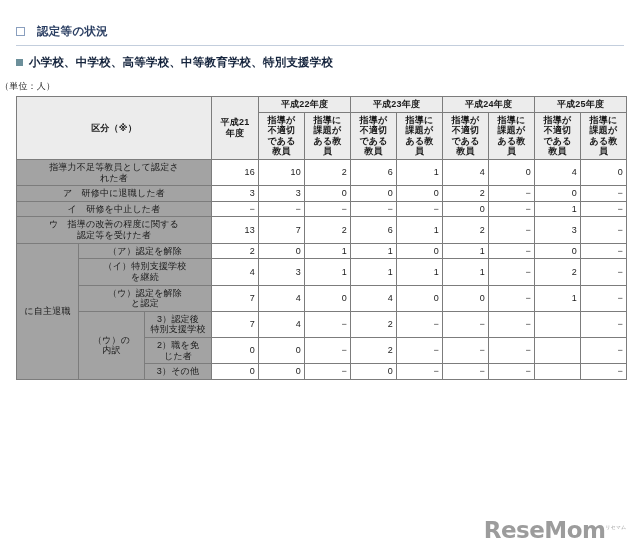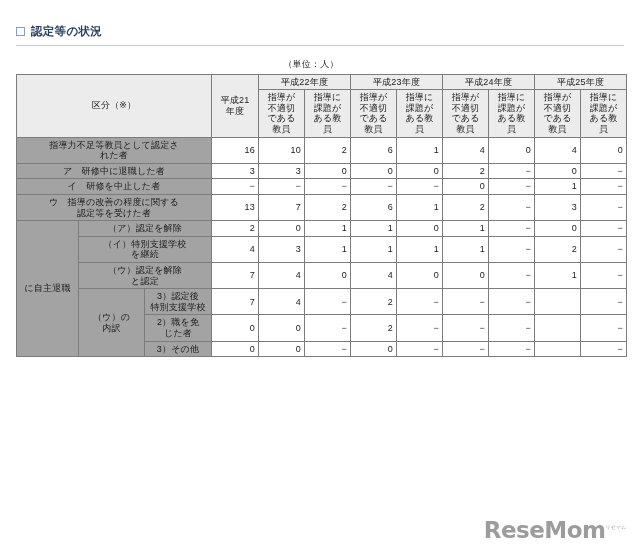--- a/index.html
+++ b/index.html
@@ -23,21 +23,21 @@
     width: 640px;
     height: 550px;
     box-sizing: border-box;
   }
 
   .h-section {
     margin: 0;
     padding: 26px 0 4px 16px;
     display: flex;
     align-items: center;
-    gap: 6px;
+    gap: 12px;
   }
   .h-section .sq {
     width: 7px;
     height: 7px;
     border: 1px solid #8a9fbe;
     background: #ffffff;
     display: inline-block;
     flex: none;
   }
   .h-section .txt {
@@ -69,21 +69,21 @@
   }
   .h-sub .txt {
     font-size: 11.5px;
     font-weight: bold;
     color: #15243d;
     letter-spacing: 0.2px;
     line-height: 1;
   }
 
   .unit-line {
-    text-align: center;
+    text-align: left;
     font-size: 9px;
     color: #1a1a1a;
     padding: 12px 18px 3px 0;
     letter-spacing: 0.2px;
   }
 
   
   .tbl-wrap {
     padding: 0 16px 0 16px;
   }
@@ -101,21 +101,21 @@
     padding: 2px 3px;
     font-weight: normal;
     color: #1a1a1a;
     box-sizing: border-box;
     overflow: hidden;
   }
   table.stat thead th {
     background: #ececec;
     text-align: center;
     vertical-align: middle;
-    font-weight: normal;
+    font-weight: bold;
     letter-spacing: 0.2px;
   }
   .th-kubun {
     font-size: 10.5px;
     letter-spacing: 1px;
   }
   .th-year {
     font-size: 9.5px;
     letter-spacing: 0.2px;
   }
@@ -178,20 +178,24 @@
 <body>
 
 <div class="page-wrap">
 
   <div class="h-section">
     <span class="sq"></span>
     <span class="txt">認定等の状況</span>
   </div>
   <div class="rule"></div>
 
+  <div class="h-sub">
+    <span class="sq"></span>
+    <span class="txt">小学校、中学校、高等学校、中等教育学校、特別支援学校</span>
+  </div>
 
   <div class="unit-line">（単位：人）</div>
 
   <div class="tbl-wrap">
     <table class="stat">
       <colgroup>
         <col class="c-lbl1">
           <col class="c-lbl2">
           <col class="c-lbl3">
         <col class="c-y21">

